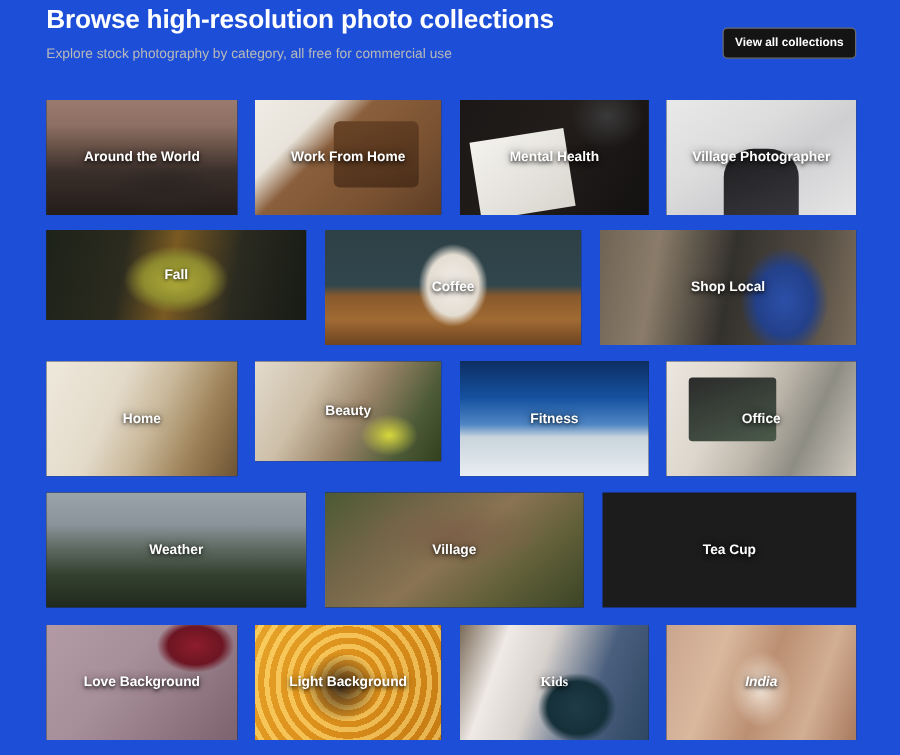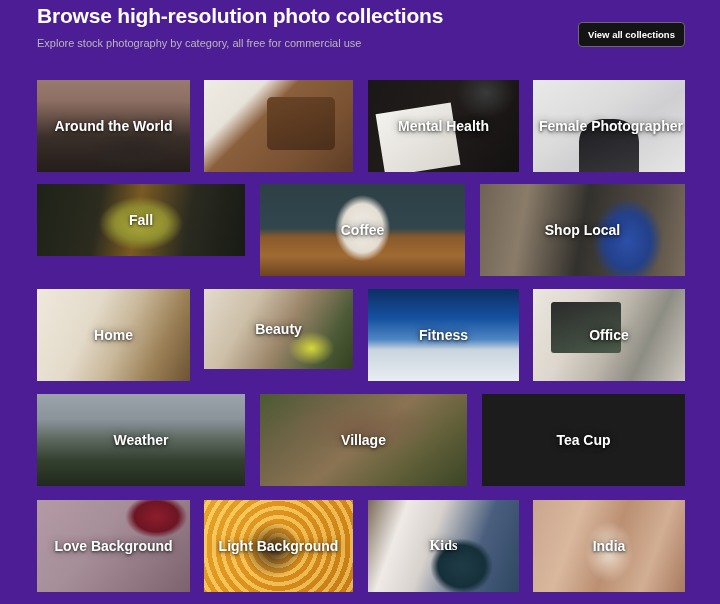--- a/index.html
+++ b/index.html
@@ -2,21 +2,21 @@
 <html><head>
 <meta charset="utf-8">
 <style>
   * { box-sizing: border-box; margin: 0; padding: 0; }
   html, body {
     width: 720px; height: 604px;
     background: #111111;
     font-family: "Liberation Sans", sans-serif;
     overflow: hidden;
   }
-  .page { position: relative; width: 720px; height: 604px; background: #4c1d95; }
+  .page { position: relative; width: 720px; height: 604px; background: #1d4ed8; }
 
   
   .header { position: absolute; left: 0; top: 0; width: 720px; height: 72px; }
   .header-title {
     position: absolute; left: 37px; top: 4px;
     font-size: 21px; font-weight: bold; color: #ffffff;
     letter-spacing: -0.2px; white-space: nowrap;
   }
   .header-subtitle {
     position: absolute; left: 37px; top: 37px;
@@ -36,21 +36,21 @@
   .grid { position: absolute; left: 0; top: 0; width: 720px; height: 604px; }
   .tile {
     position: absolute; overflow: hidden;
     background: #1c1c1c; cursor: pointer;
   }
   .tile .art { position: absolute; inset: 0; }
   .tile .label {
     position: absolute; left: 0; right: 0; top: 50%;
     transform: translateY(-50%);
     text-align: center; color: #ffffff;
-    font-size: 14px; font-weight: bold;
+    font-size: 11px; font-weight: bold;
     text-shadow: 0 1px 3px rgba(0,0,0,.75), 0 0 8px rgba(0,0,0,.45);
     padding: 0 6px; white-space: nowrap;
   }
 
   
   .art-around {
     background:
       radial-gradient(ellipse 40% 30% at 62% 78%, #2b2522 0%, rgba(43,37,34,0) 70%),
       linear-gradient(#9a7a6e 0%, #8e6f63 22%, #6a5349 40%, #3a2f2a 62%, #241d1a 100%),
       repeating-linear-gradient(90deg, rgba(255,255,255,.05) 0 8px, rgba(0,0,0,.07) 8px 17px);
@@ -173,28 +173,29 @@
     <div class="view-all-btn">View all collections</div>
   </div>
 
   <div class="grid" id="collection-grid">
       <div class="tile" style="left: 37px; top: 80px; width: 153px; height: 92px;">
         <div class="art art-around"></div>
         <div class="label">Around the World</div>
       </div>
       <div class="tile" style="left: 204px; top: 80px; width: 149px; height: 92px;">
         <div class="art art-wfh"></div>
+        <div class="label">Work From Home</div>
       </div>
       <div class="tile" style="left: 368px; top: 80px; width: 151px; height: 92px;">
         <div class="art art-mental"></div>
         <div class="label">Mental Health</div>
       </div>
       <div class="tile" style="left: 533px; top: 80px; width: 152px; height: 92px;">
         <div class="art art-female"></div>
-        <div class="label">Female Photographer</div>
+        <div class="label">Village Photographer</div>
       </div>
       <div class="tile" style="left: 37px; top: 184px; width: 208px; height: 72px;">
         <div class="art art-fall"></div>
         <div class="label">Fall</div>
       </div>
       <div class="tile" style="left: 260px; top: 184px; width: 205px; height: 92px;">
         <div class="art art-coffee"></div>
         <div class="label">Coffee</div>
       </div>
       <div class="tile" style="left: 480px; top: 184px; width: 205px; height: 92px;">
@@ -234,19 +235,19 @@
         <div class="label">Love Background</div>
       </div>
       <div class="tile" style="left: 204px; top: 500px; width: 149px; height: 92px;">
         <div class="art art-light"></div>
         <div class="label">Light Background</div>
       </div>
       <div class="tile" style="left: 368px; top: 500px; width: 151px; height: 92px; font-family: Liberation Serif, serif;">
         <div class="art art-kids"></div>
         <div class="label">Kids</div>
       </div>
-      <div class="tile" style="left: 533px; top: 500px; width: 152px; height: 92px;">
+      <div class="tile" style="left: 533px; top: 500px; width: 152px; height: 92px; font-style: italic;">
         <div class="art art-india"></div>
         <div class="label">India</div>
       </div>
     </div>
 
 </div>
 
 </body></html>

